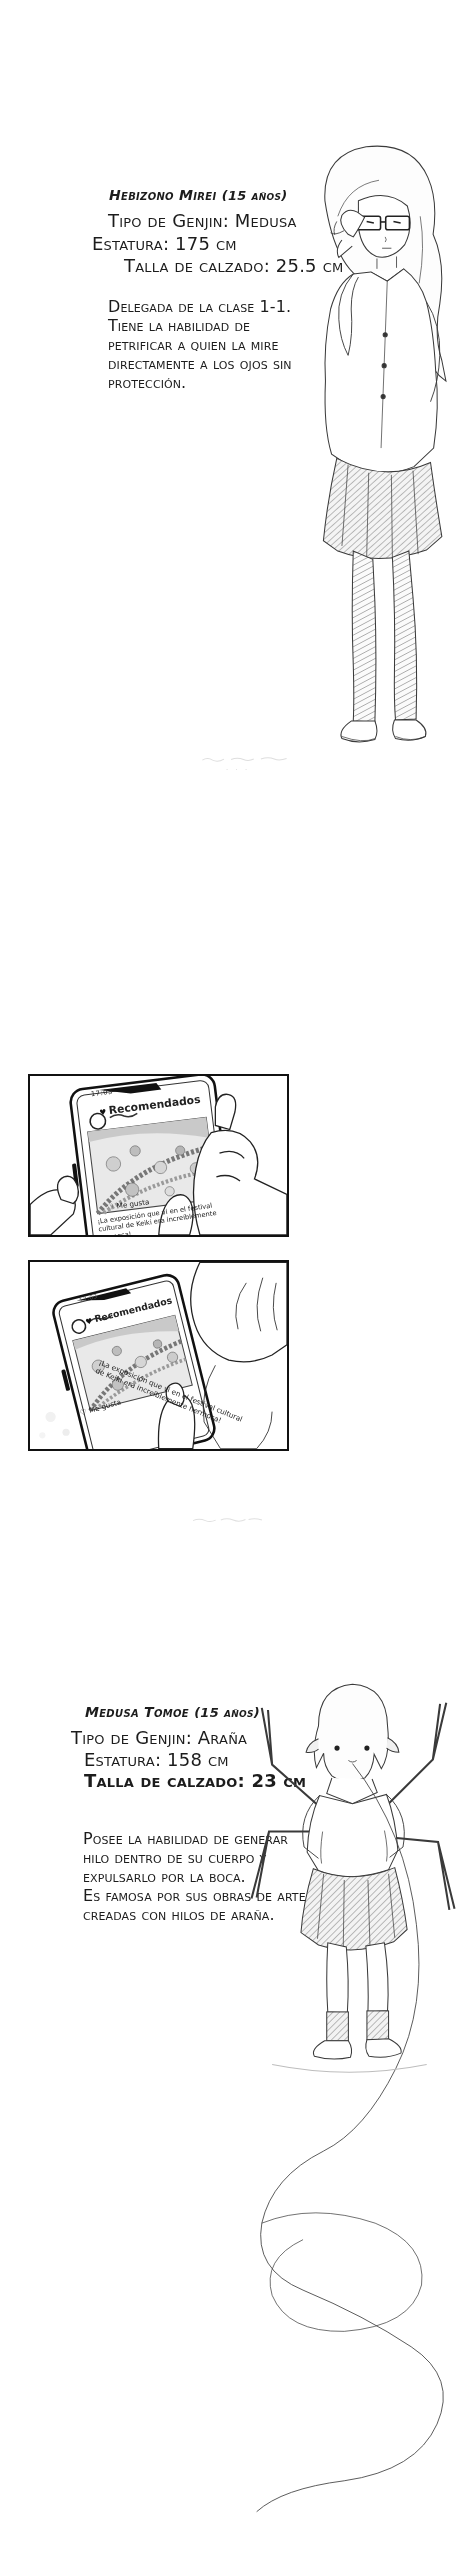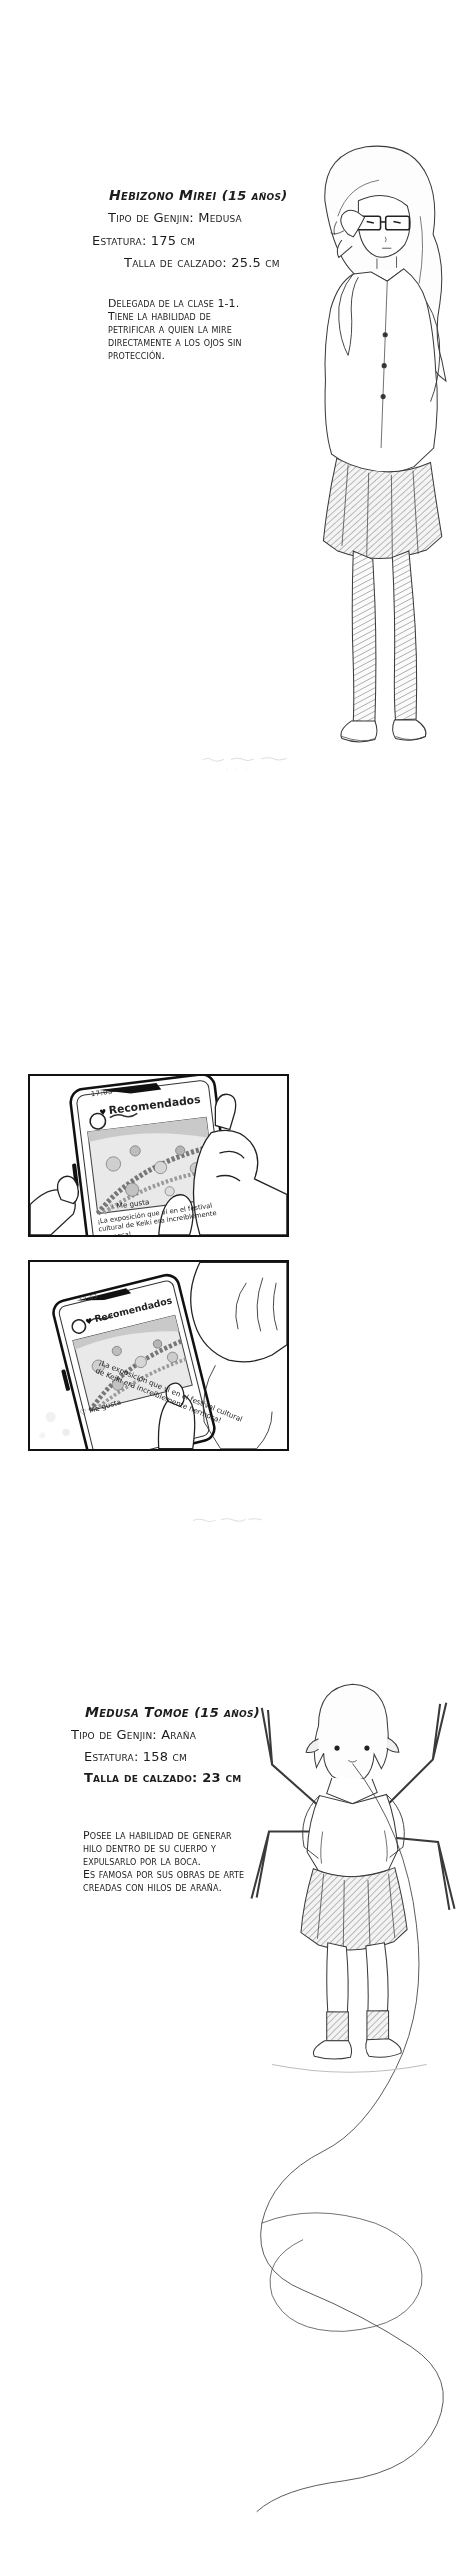--- a/index.html
+++ b/index.html
@@ -3,22 +3,22 @@
 <meta charset="utf-8">
 <style>
   html,body{margin:0;padding:0;background:#fff;}
   .page{position:relative;width:464px;height:3802px;background:#ffffff;overflow:hidden;
         font-family:"DejaVu Sans","Liberation Sans",sans-serif;color:#1c1c1c;}
   .abs{position:absolute;}
   .sc{font-variant:small-caps;}
   
   .p-name{font-size:14px;font-weight:bold;font-style:italic;letter-spacing:0.3px;}
   .p-age{font-size:13px;font-weight:bold;font-style:italic;}
-  .p-line{font-size:13px;letter-spacing:0.2px;}
-  .p-para{font-size:11px;line-height:1.18;white-space:pre-line;letter-spacing:0.1px;}
+  .p-line{font-size:18px;letter-spacing:0.2px;}
+  .p-para{font-size:16px;line-height:1.18;white-space:pre-line;letter-spacing:0.1px;}
   .dots{font-size:6.7px;letter-spacing:2.6px;color:#cfcfcf;}
   
   .panel{border:2.1px solid #111;background:#fff;box-sizing:border-box;overflow:hidden;}
   .screen-time{font-size:6.7px;letter-spacing:0.5px;color:#222;}
   .feed-header{font-size:10.8px;font-weight:bold;color:#222;}
   .feed-heart{font-size:7.7px;color:#111;}
   .me-gusta{font-size:7.2px;color:#222;}
   .ph-caption{font-size:6.7px;line-height:1.25;color:#222;width:124px;}
 </style>
 </head>

